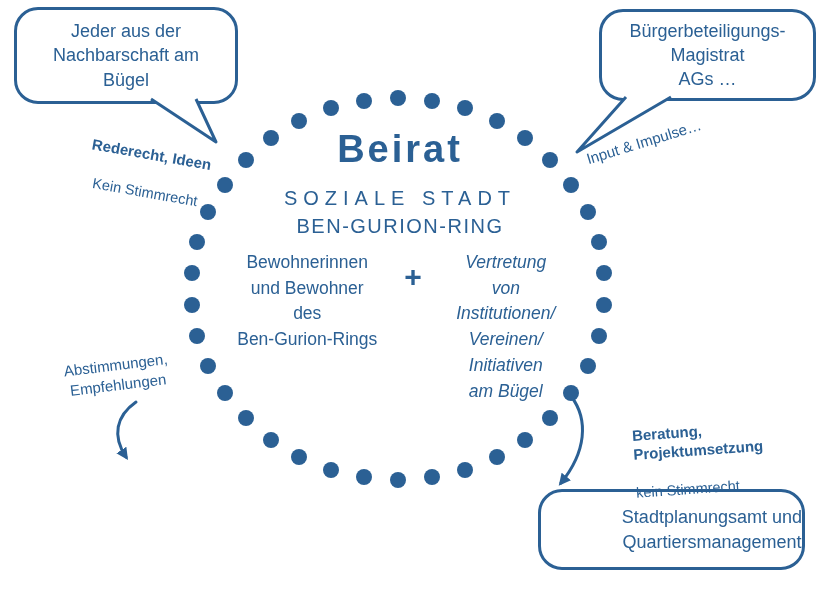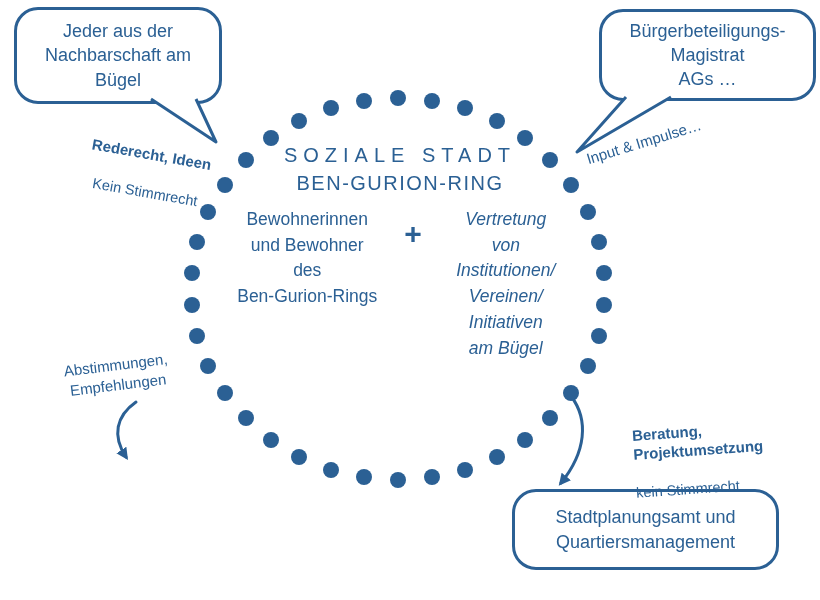--- a/index.html
+++ b/index.html
@@ -20,24 +20,24 @@
   .col    { font-size:17.5px; line-height:1.47; white-space:pre-line; }
   .col.left  { width:178px; }
   .col.right { width:152px;font-style:italic; }
   .plus   { font-size:30px; font-weight:bold; margin:12px 8px 0; line-height:1; }
   .voting { font-size:17.5px; margin-top:16px; }
 
   
   .bubble { position:absolute; border:3px solid var(--blue); border-radius:24px; background:#fff;
             display:flex; align-items:center; justify-content:center; z-index:3; }
   .bubble-text { text-align:center; font-size:18px; line-height:1.35; white-space:pre-line; }
-  .bubble.tl { left:14px;  top:7px;   width:208px; height:97px; }
+  .bubble.tl { left:14px;  top:7px;   width:224px; height:97px; }
   .bubble.tr { left:599px; top:9px;   width:217px; height:92px; }
   .bubble.bl { left:33px;  top:468px; width:207px; height:118px; }
-  .bubble.br { left:512px; top:489px; width:267px; height:81px; }
+  .bubble.br { left:538px; top:489px; width:267px; height:81px;justify-content:flex-end; }
 
   
   .ann { position:absolute; font-size:15px; line-height:1.3; z-index:5; white-space:pre-line; }
   .ann .bold { font-weight:bold; }
   .ann .plain { font-weight:normal; font-size:14.5px; }
   .ann-tl { left:82px;  top:112px; width:152px; text-align:center; transform:rotate(10deg);  transform-origin:0 0; }
   .ann-tr { left:584px; top:150px; transform:rotate(-17deg); transform-origin:0 0; }
   .ann-bl { left:44px;  top:364px; width:142px; text-align:center; transform:rotate(-7deg); transform-origin:0 0; }
   .ann-br { left:630px; top:406px; transform:rotate(-4deg); transform-origin:0 0; }
 
@@ -87,20 +87,21 @@
       <div class="dot" style="left: 200.435px; top: 204.276px; width: 16px; height: 16px;"></div>
       <div class="dot" style="left: 216.707px; top: 176.533px; width: 16px; height: 16px;"></div>
       <div class="dot" style="left: 237.705px; top: 151.639px; width: 16px; height: 16px;"></div>
       <div class="dot" style="left: 262.858px; top: 130.274px; width: 16px; height: 16px;"></div>
       <div class="dot" style="left: 291.479px; top: 113.021px; width: 16px; height: 16px;"></div>
       <div class="dot" style="left: 322.787px; top: 100.349px; width: 16px; height: 16px;"></div>
       <div class="dot" style="left: 355.929px; top: 92.605px; width: 16px; height: 16px;"></div>
     </div>
 
   <div class="center">
+    <div class="title">Beirat</div>
     <div class="sub1">SOZIALE STADT</div>
     <div class="sub2">BEN-GURION-RING</div>
     <div class="row">
       <div class="col left">Bewohnerinnen
 und Bewohner
 des
 Ben-Gurion-Rings</div>
       <div class="plus">+</div>
       <div class="col right">Vertretung
 von

